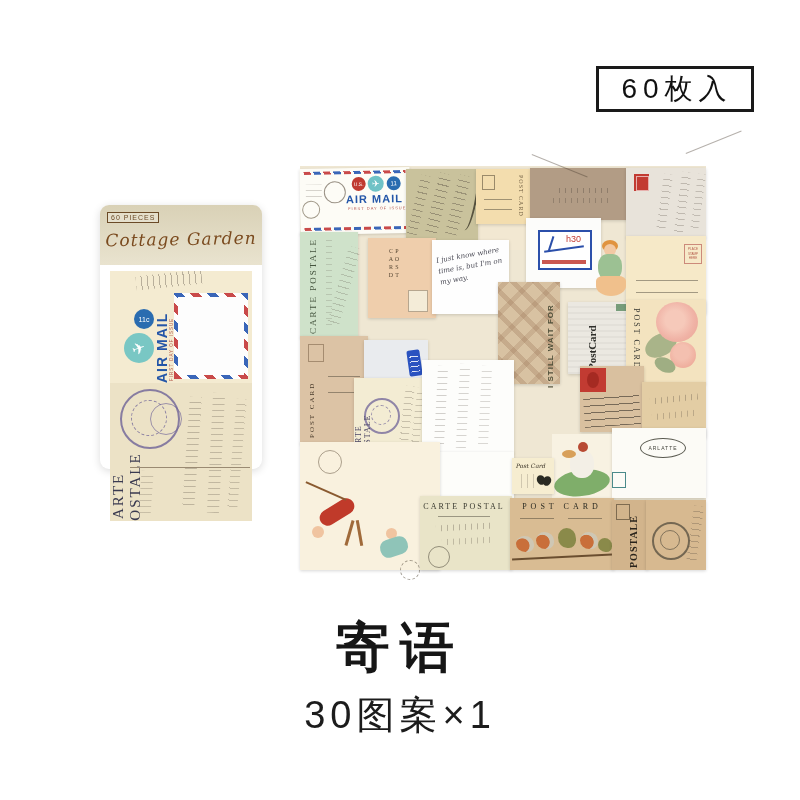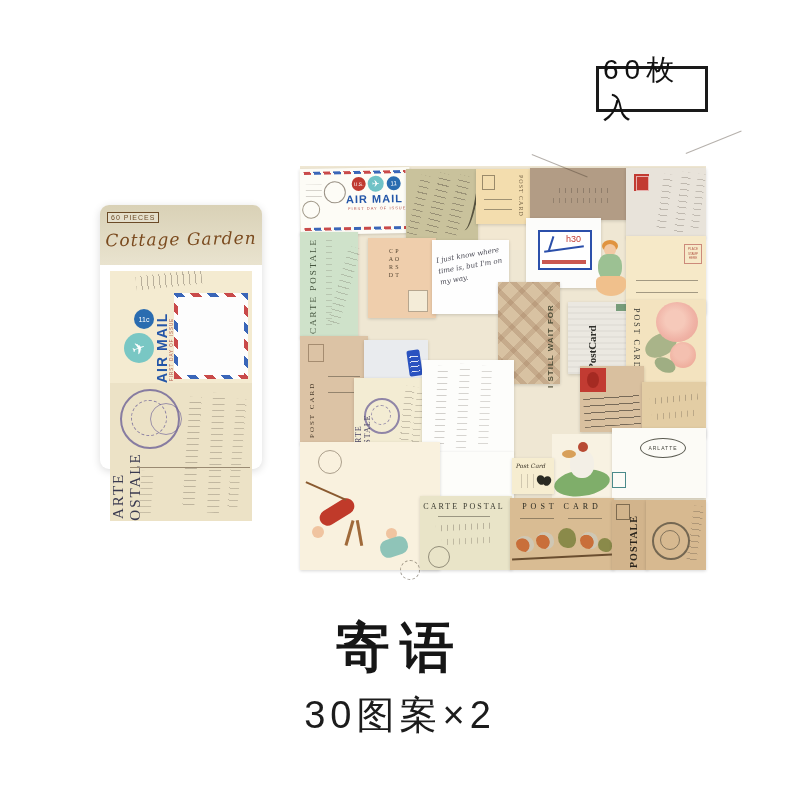--- a/index.html
+++ b/index.html
@@ -14,21 +14,21 @@
   .script{font-family:"DejaVu Serif",serif;font-style:italic}
   .v-up{writing-mode:vertical-rl;transform:rotate(180deg)}
   .v-down{writing-mode:vertical-rl}
   .v-upright{writing-mode:vertical-rl;text-orientation:upright}
   .sq-h{background:repeating-linear-gradient(to bottom,transparent 0 5px,rgba(80,70,60,.45) 5px 6px)}
   .sq-v{background:repeating-linear-gradient(to right,transparent 0 5px,rgba(80,70,60,.45) 5px 6px)}
   .airmail-dash{background:repeating-linear-gradient(90deg,var(--airmail-red,#c94a4a) 0 7px,transparent 7px 10px,#3a66b8 10px 17px,transparent 17px 20px)}
   .stripebox{background:repeating-linear-gradient(45deg,var(--airmail-red,#c94a4a) 0 6px,#fdfdfd 6px 12px,#3a66b8 12px 18px,#fdfdfd 18px 24px)}
   .thinline{height:0;border-top:1px solid rgba(60,55,45,.45)}
 
-  #badge60{left:596px;top:66px;width:112px;height:46px;box-sizing:border-box;
+  #badge60{left:596px;top:66px;width:158px;height:46px;box-sizing:border-box;
     border:3px solid var(--accent-black,#1a1a1a);display:flex;align-items:center;justify-content:center;
     font-size:28px;letter-spacing:6px;color:#111;padding-left:4px}
 
   #package{left:100px;top:205px;width:162px;height:264px;background:#fff;border-radius:9px;
     box-shadow:0 2px 9px rgba(0,0,0,.14)}
   #pkg-header{left:0;top:0;width:162px;height:60px;border-radius:9px 9px 0 0;
     background:linear-gradient(180deg,#d9d1b6,#e9e3cf)}
   #pkg-pieces{left:7px;top:7px;font-size:7px;letter-spacing:1px;color:#6b4a26;border:1px solid #6b4a26;
     padding:1px 3px;background:rgba(255,255,255,.25)}
   #pkg-brand{left:0;top:24px;width:162px;text-align:center;font-size:17px;color:var(--brand-brown,#7a4a1e);
@@ -342,14 +342,14 @@
     </div>
     <div class="in sq-h" style="left:44px;top:6px;width:10px;height:58px;transform:rotate(8deg);opacity:.65"></div>
   </div>
 
 </div>
 
 <div id="footer-title" class="abs">
   <span>寄语</span>
 </div>
 <div id="footer-sub" class="abs">
-  <span>30图案×2</span>
+  <span>30图案×1</span>
 </div>
 
 </body></html>

